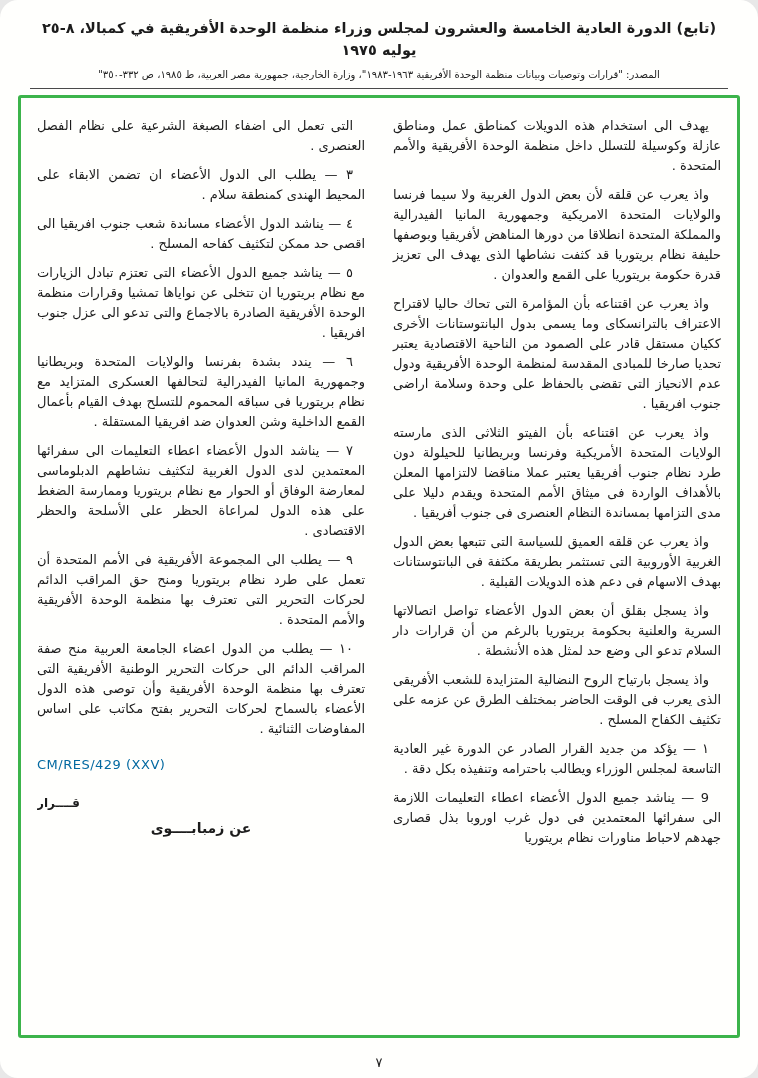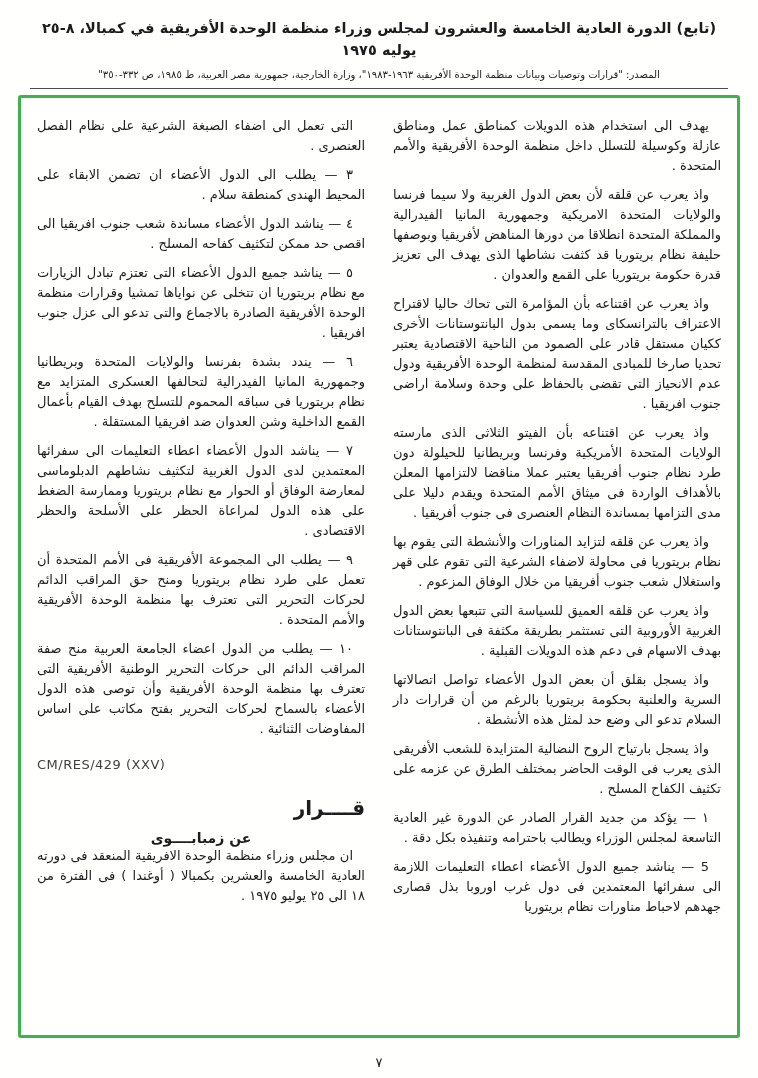--- a/index.html
+++ b/index.html
@@ -12,20 +12,21 @@
     font-family:"DejaVu Sans", sans-serif;
     color:var(--ink);
   }
   .page{
     position:relative;
     width:758px;
     height:1078px;
     margin:0 auto;
     background:#fffffd;
     overflow:hidden;
+    border-radius:18px;
   }
   
   .page-header{
     padding:18px 28px 0 28px;
     text-align:center;
   }
   .header-title{
     direction:rtl;
     font-size:14.5px;
     font-weight:bold;
@@ -72,27 +73,27 @@
     line-height:20px;
     margin-bottom:9px;
     text-indent:12px;
   }
   .reference{
     direction:ltr;
     text-align:left;
     font-size:13px;
     letter-spacing:.5px;
     margin:18px 0 24px 0;
-    color:#404040;
+    color:#0369a1;
   }
   .res-title{
     direction:rtl;
-    text-align:right;
+    text-align:left;
     font-weight:bold;
-    font-size:20px;
+    font-size:12px;
     margin:6px 0 10px 0;
   }
   .res-subtitle{
     direction:rtl;
     text-align:center;
     font-weight:bold;
     font-size:14px;
   }
   .final strong{font-weight:bold;}
   
@@ -120,44 +121,42 @@
   </header>
 
   <div class="content-box">
     <div class="columns">
 
       <div class="column">
         <p class="para">يهدف الى استخدام هذه الدويلات كمناطق عمل ومناطق عازلة وكوسيلة للتسلل داخل منظمة الوحدة الأفريقية والأمم المتحدة .</p>
         <p class="para">واذ يعرب عن قلقه لأن بعض الدول الغربية ولا سيما فرنسا والولايات المتحدة الامريكية وجمهورية المانيا الفيدرالية والمملكة المتحدة انطلاقا من دورها المناهض لأفريقيا وبوصفها حليفة نظام بريتوريا قد كثفت نشاطها الذى يهدف الى تعزيز قدرة حكومة بريتوريا على القمع والعدوان .</p>
         <p class="para">واذ يعرب عن اقتناعه بأن المؤامرة التى تحاك حاليا لاقتراح الاعتراف بالترانسكاى وما يسمى بدول البانتوستانات الأخرى ككيان مستقل قادر على الصمود من الناحية الاقتصادية يعتبر تحديا صارخا للمبادى المقدسة لمنظمة الوحدة الأفريقية ودول عدم الانحياز التى تقضى بالحفاظ على وحدة وسلامة اراضى جنوب افريقيا .</p>
         <p class="para">واذ يعرب عن اقتناعه بأن الفيتو الثلاثى الذى مارسته الولايات المتحدة الأمريكية وفرنسا وبريطانيا للحيلولة دون طرد نظام جنوب أفريقيا يعتبر عملا مناقضا لالتزامها المعلن بالأهداف الواردة فى ميثاق الأمم المتحدة ويقدم دليلا على مدى التزامها بمساندة النظام العنصرى فى جنوب أفريقيا .</p>
-        <p class="para">واذ يعرب عن قلقه لتزايد المناورات والأنشطة التى يقوم بها نظام بريتوريا فى محاولة لاضفاء الشرعية التى تقوم على قهر واستغلال شعب جنوب أفريقيا من خلال الوفاق المزعوم .</p>
         <p class="para">واذ يعرب عن قلقه العميق للسياسة التى تتبعها بعض الدول الغربية الأوروبية التى تستثمر بطريقة مكثفة فى البانتوستانات بهدف الاسهام فى دعم هذه الدويلات القبلية .</p>
         <p class="para">واذ يسجل بقلق أن بعض الدول الأعضاء تواصل اتصالاتها السرية والعلنية بحكومة بريتوريا بالرغم من أن قرارات دار السلام تدعو الى وضع حد لمثل هذه الأنشطة .</p>
         <p class="para">واذ يسجل بارتياح الروح النضالية المتزايدة للشعب الأفريقى الذى يعرب فى الوقت الحاضر بمختلف الطرق عن عزمه على تكثيف الكفاح المسلح .</p>
         <p class="para">١ — يؤكد من جديد القرار الصادر عن الدورة غير العادية التاسعة لمجلس الوزراء ويطالب باحترامه وتنفيذه بكل دقة .</p>
-        <p class="para">5 — يناشد جميع الدول الأعضاء اعطاء التعليمات اللازمة الى سفرائها المعتمدين فى دول غرب اوروبا بذل قصارى جهدهم لاحباط مناورات نظام بريتوريا</p>
+        <p class="para">9 — يناشد جميع الدول الأعضاء اعطاء التعليمات اللازمة الى سفرائها المعتمدين فى دول غرب اوروبا بذل قصارى جهدهم لاحباط مناورات نظام بريتوريا</p>
       </div>
 
       <div class="column">
         <p class="para">التى تعمل الى اضفاء الصبغة الشرعية على نظام الفصل العنصرى .</p>
         <p class="para">٣ — يطلب الى الدول الأعضاء ان تضمن الابقاء على المحيط الهندى كمنطقة سلام .</p>
         <p class="para">٤ — يناشد الدول الأعضاء مساندة شعب جنوب افريقيا الى اقصى حد ممكن لتكثيف كفاحه المسلح .</p>
         <p class="para">٥ — يناشد جميع الدول الأعضاء التى تعتزم تبادل الزيارات مع نظام بريتوريا ان تتخلى عن نواياها تمشيا وقرارات منظمة الوحدة الأفريقية الصادرة بالاجماع والتى تدعو الى عزل جنوب افريقيا .</p>
         <p class="para">٦ — يندد بشدة بفرنسا والولايات المتحدة وبريطانيا وجمهورية المانيا الفيدرالية لتحالفها العسكرى المتزايد مع نظام بريتوريا فى سباقه المحموم للتسلح بهدف القيام بأعمال القمع الداخلية وشن العدوان ضد افريقيا المستقلة .</p>
         <p class="para">٧ — يناشد الدول الأعضاء اعطاء التعليمات الى سفرائها المعتمدين لدى الدول الغربية لتكثيف نشاطهم الدبلوماسى لمعارضة الوفاق أو الحوار مع نظام بريتوريا وممارسة الضغط على هذه الدول لمراعاة الحظر على الأسلحة والحظر الاقتصادى .</p>
         <p class="para">٩ — يطلب الى المجموعة الأفريقية فى الأمم المتحدة أن تعمل على طرد نظام بريتوريا ومنح حق المراقب الدائم لحركات التحرير التى تعترف بها منظمة الوحدة الأفريقية والأمم المتحدة .</p>
         <p class="para">١٠ — يطلب من الدول اعضاء الجامعة العربية منح صفة المراقب الدائم الى حركات التحرير الوطنية الأفريقية التى تعترف بها منظمة الوحدة الأفريقية وأن توصى هذه الدول الأعضاء بالسماح لحركات التحرير بفتح مكاتب على اساس المفاوضات الثنائية .</p>
 
         <div class="reference">CM/RES/429 (XXV)</div>
 
         <div class="res-title">قــــرار</div>
         <div class="res-subtitle">عن زمبابــــوى</div>
 
-        <p class="para">ان مجلس وزراء منظمة الوحدة الافريقية المنعقد فى دورته العادية الخامسة والعشرين بكمبالا ( أوغندا ) فى الفترة من ١٨ الى ٢٥ يوليو ١٩٧٥ .</p>
       </div>
 
     </div>
   </div>
 
   <footer class="page-footer">
     <div class="page-number">٧</div>
   </footer>
 
 </div>

